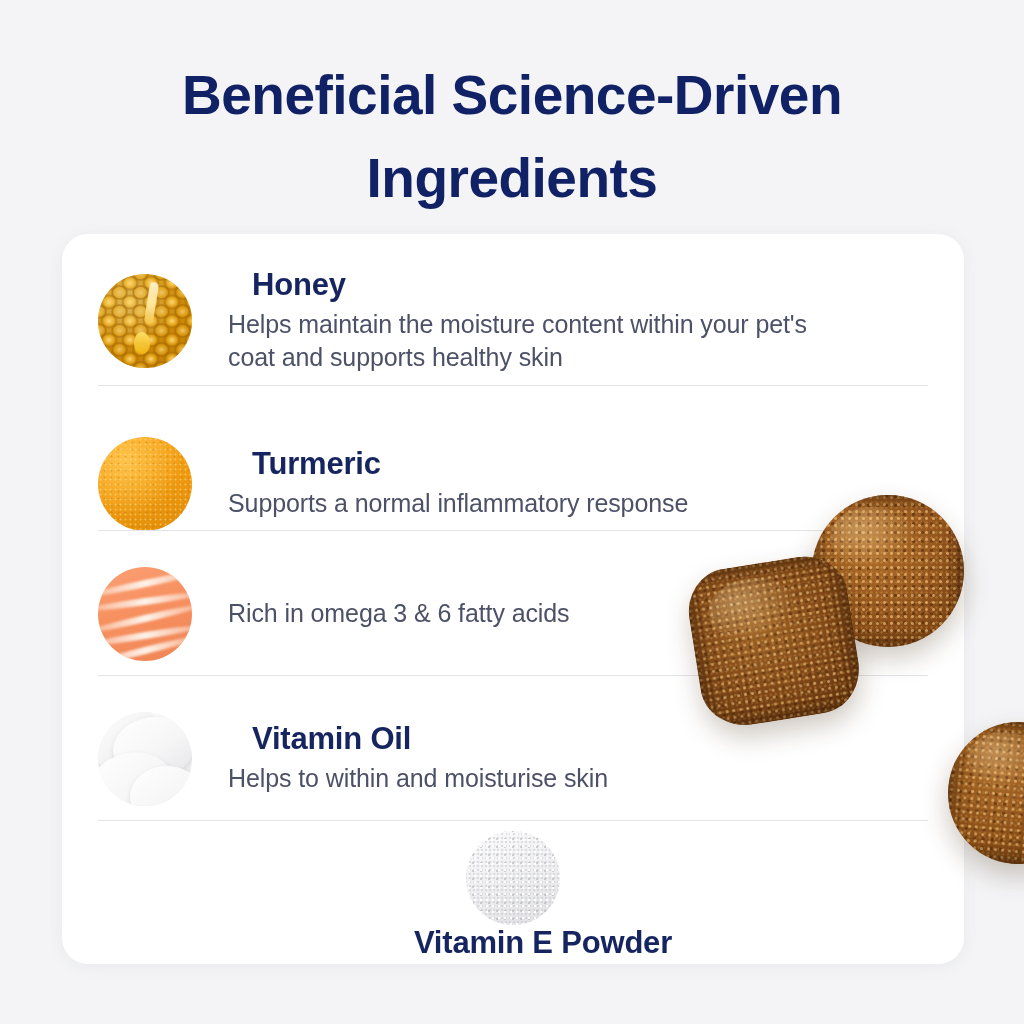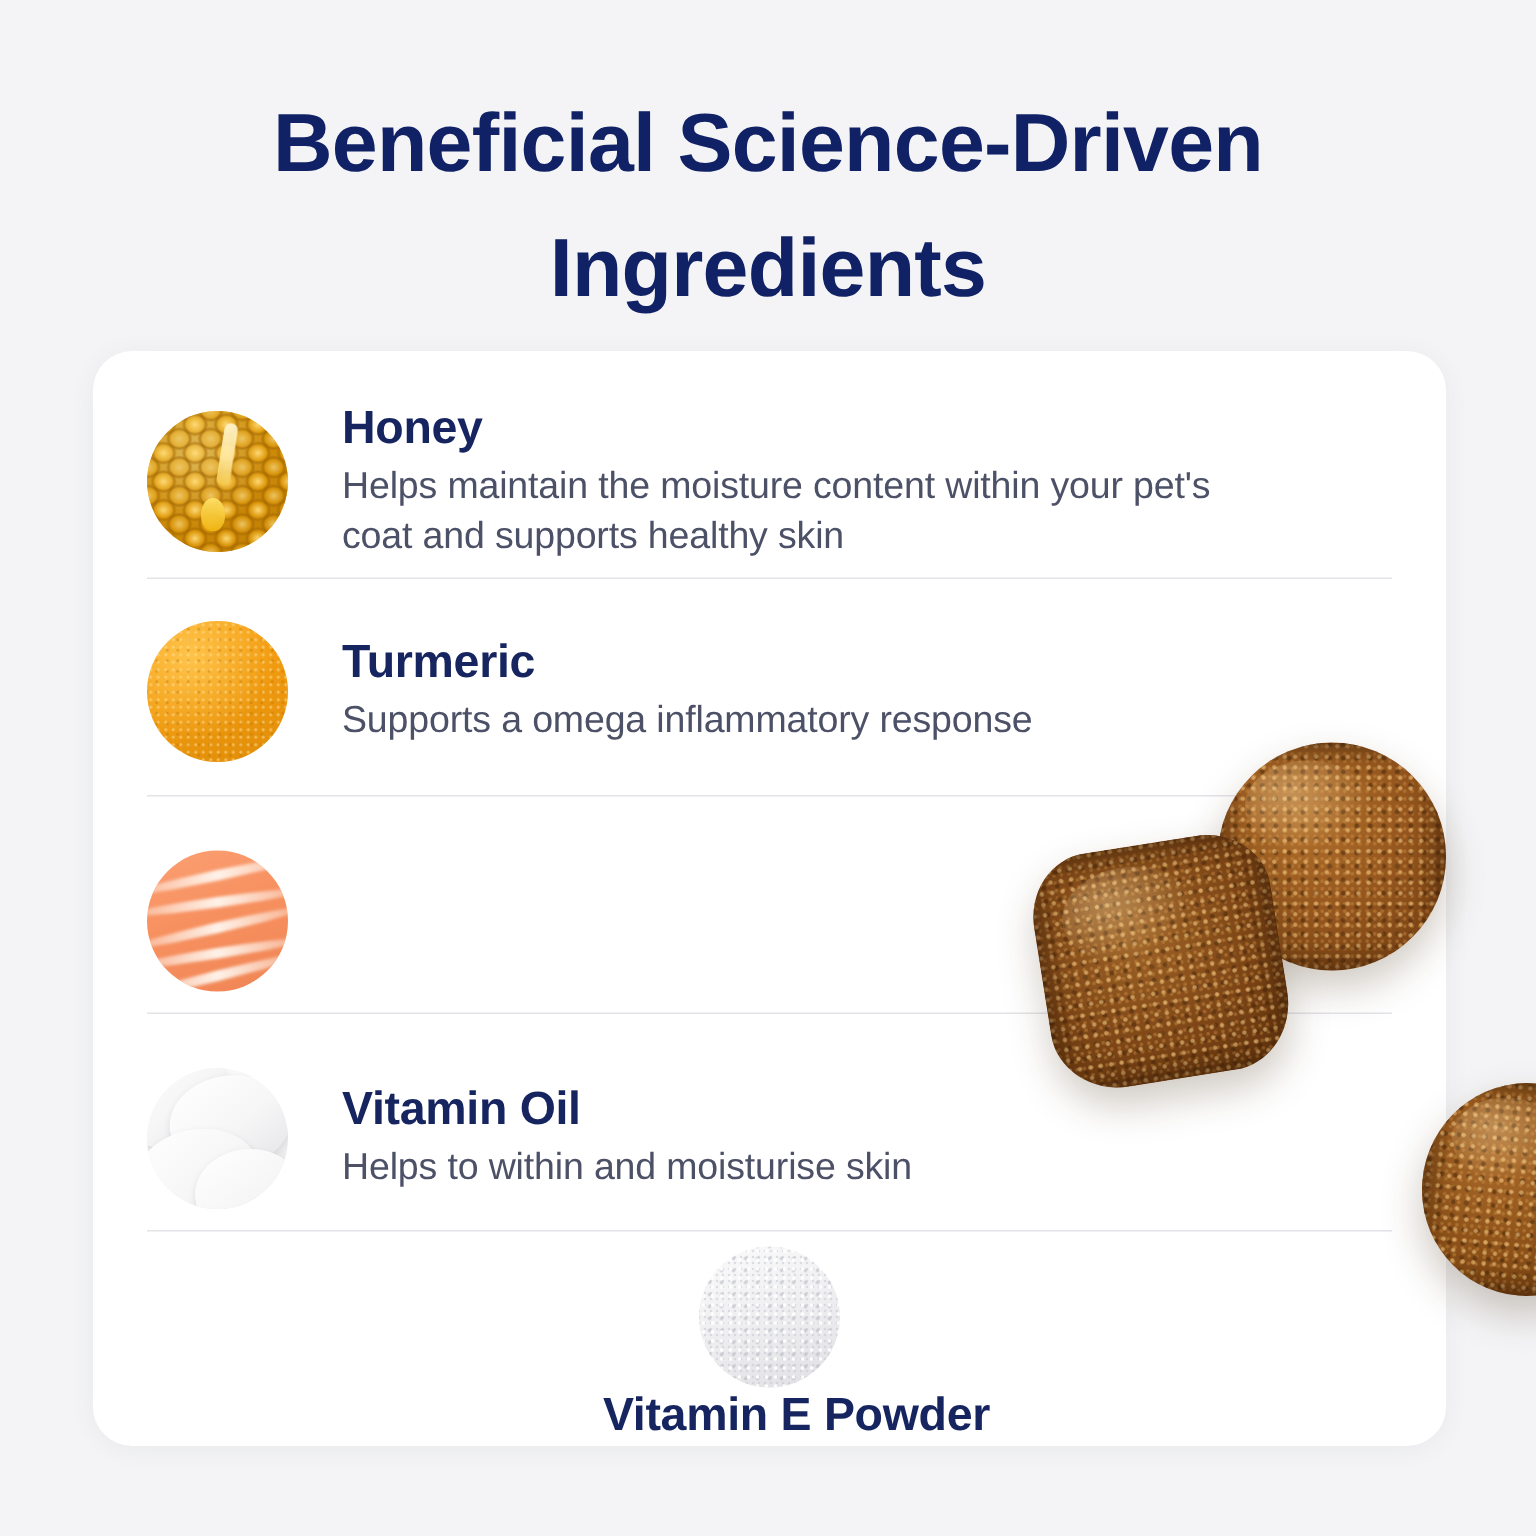--- a/index.html
+++ b/index.html
@@ -57,21 +57,21 @@
 
   .ing-row {
     position: absolute;
     left: 36px;
     width: 830px;
     display: flex;
     align-items: center;
     box-sizing: border-box;
   }
   .ing-row.r0 { top: 12px;  height: 150px; }
-  .ing-row.r1 { top: 154px; height: 145px; }
+  .ing-row.r1 { top: 177px; height: 145px; }
   .ing-row.r2 { top: 307px; height: 145px; }
   .ing-row.r3 { top: 452px; height: 145px; }
   .ing-row.r4 { top: 597px; height: 145px; flex-direction: column; }
 
   .divider {
     position: absolute;
     left: 36px;
     width: 830px;
     height: 1px;
     background: #e3e4e8;
@@ -204,20 +204,21 @@
     flex: 1 1 auto;
     min-width: 0;
   }
   .ing-name {
     color: #16255f;
     font-size: 31px;
     font-weight: bold;
     line-height: 1.18;
     letter-spacing: -0.2px;
     margin-bottom: 4px;
+    margin-left: 24px;
   }
   .ing-desc {
     color: #4c5167;
     font-size: 25px;
     font-weight: normal;
     line-height: 1.34;
     letter-spacing: -0.1px;
     max-width: 620px;
   }
 
@@ -297,34 +298,35 @@
       </div>
     </div>
     <div class="divider d0"></div>
 
     <div class="ing-row r1">
       <div class="thumb turmeric">
         <div class="grain"></div>
       </div>
       <div class="ing-text">
         <div class="ing-name">Turmeric</div>
-        <div class="ing-desc">Supports a omega inflammatory response</div>
+        <div class="ing-desc">Supports a normal inflammatory response</div>
       </div>
     </div>
     <div class="divider d1"></div>
 
     <div class="ing-row r2">
       <div class="thumb salmon">
         <div class="stripe s1"></div>
         <div class="stripe s2"></div>
         <div class="stripe s3"></div>
         <div class="stripe s4"></div>
         <div class="stripe s5"></div>
       </div>
       <div class="ing-text">
+        <div class="ing-desc">Rich in omega 3 &amp; 6 fatty acids</div>
       </div>
     </div>
     <div class="divider d2"></div>
 
     <div class="ing-row r3">
       <div class="thumb coconut">
         <div class="scoop c1"></div>
         <div class="scoop c2"></div>
         <div class="scoop c3"></div>
         <div class="scoop c4"></div>

